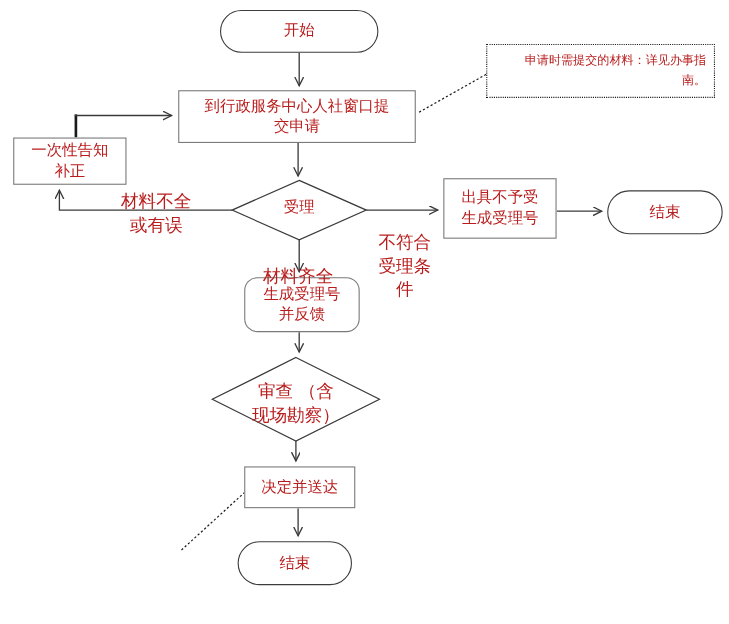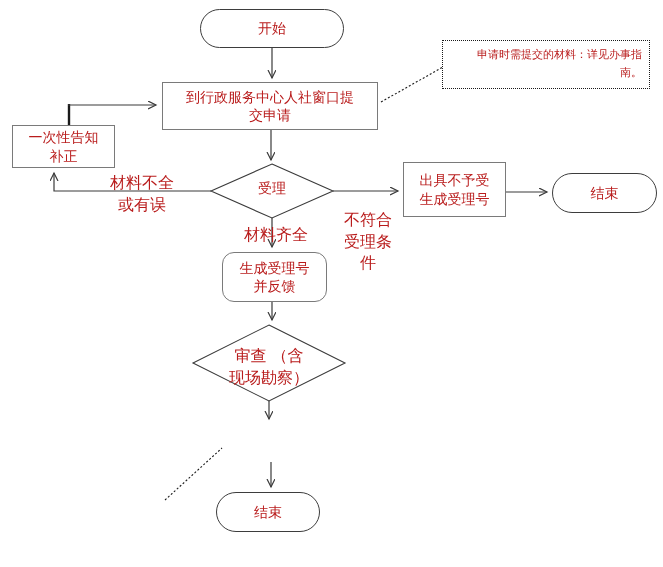--- a/index.html
+++ b/index.html
@@ -118,27 +118,30 @@
   <div class="node process" style="left:222px;top:252px;width:105px;height:50px;border-radius:12px;">
     <span>生成受理号
 并反馈</span>
   </div>
 
   <div class="diamond-label" style="left:209px;top:345px;width:120px;height:36px;font-size:16px;line-height:1.4;">
     <span>审查 （含
 现场勘察）</span>
   </div>
 
+  <div class="node process" style="left:222px;top:424px;width:101px;height:38px;">
+    <span>决定并送达</span>
+  </div>
 
   <div class="node terminator" style="left:216px;top:492px;width:104px;height:40px;">
     <span>结束</span>
   </div>
 
   <div class="edge-label" style="left:106px;top:172px;width:72px;">材料不全
 或有误</div>
   <div class="edge-label" style="left:338px;top:174px;width:60px;margin-top:35px;">不符合
 受理条件</div>
-  <div class="edge-label" style="left:234px;top:224px;width:74px;text-align:right;">材料齐全</div>
+  <div class="edge-label" style="left:234px;top:240px;width:74px;">材料齐全</div>
 
   <div class="note" style="left:442px;top:40px;width:208px;height:49px;line-height:1.6;">申请时需提交的材料：详见办事指
 南。</div>
 
 </div>
 
 </body></html>

